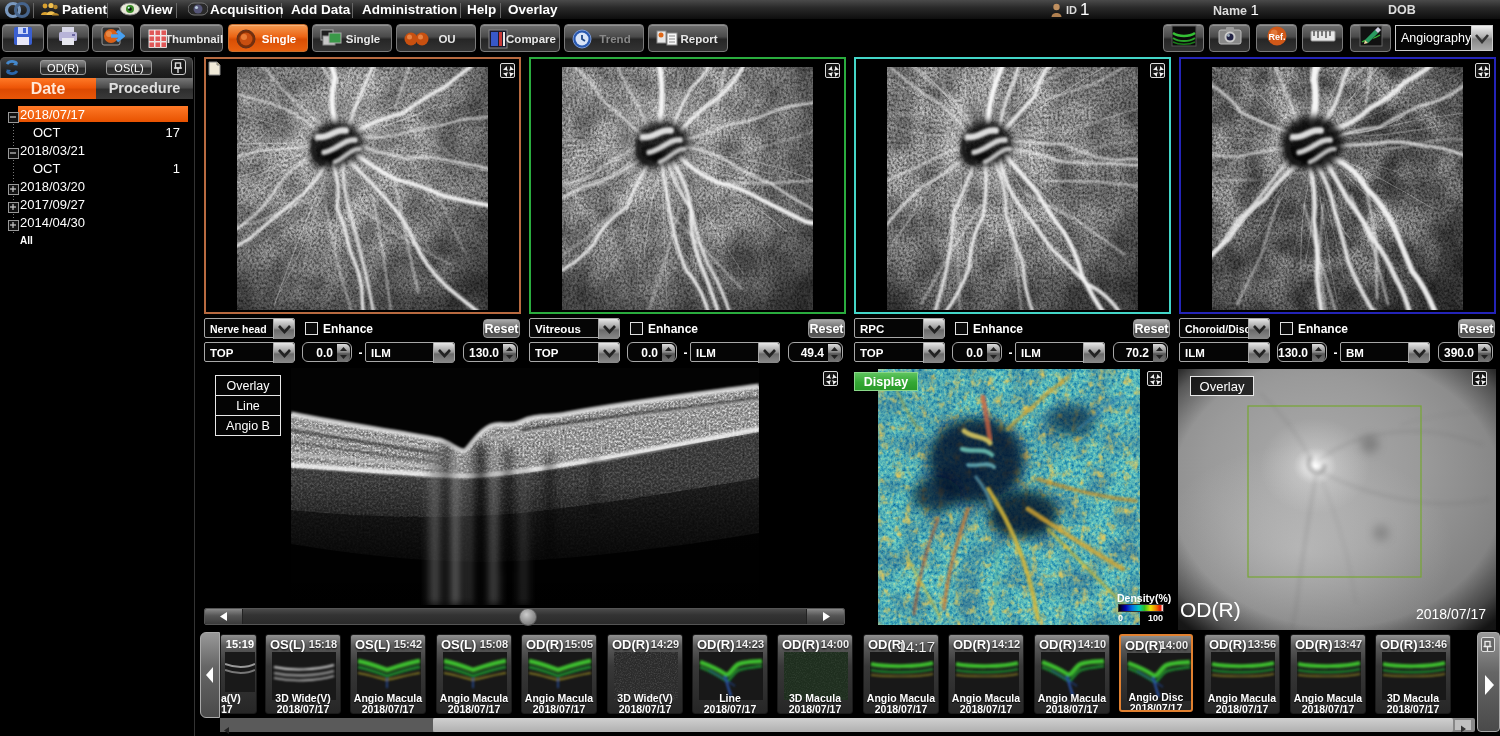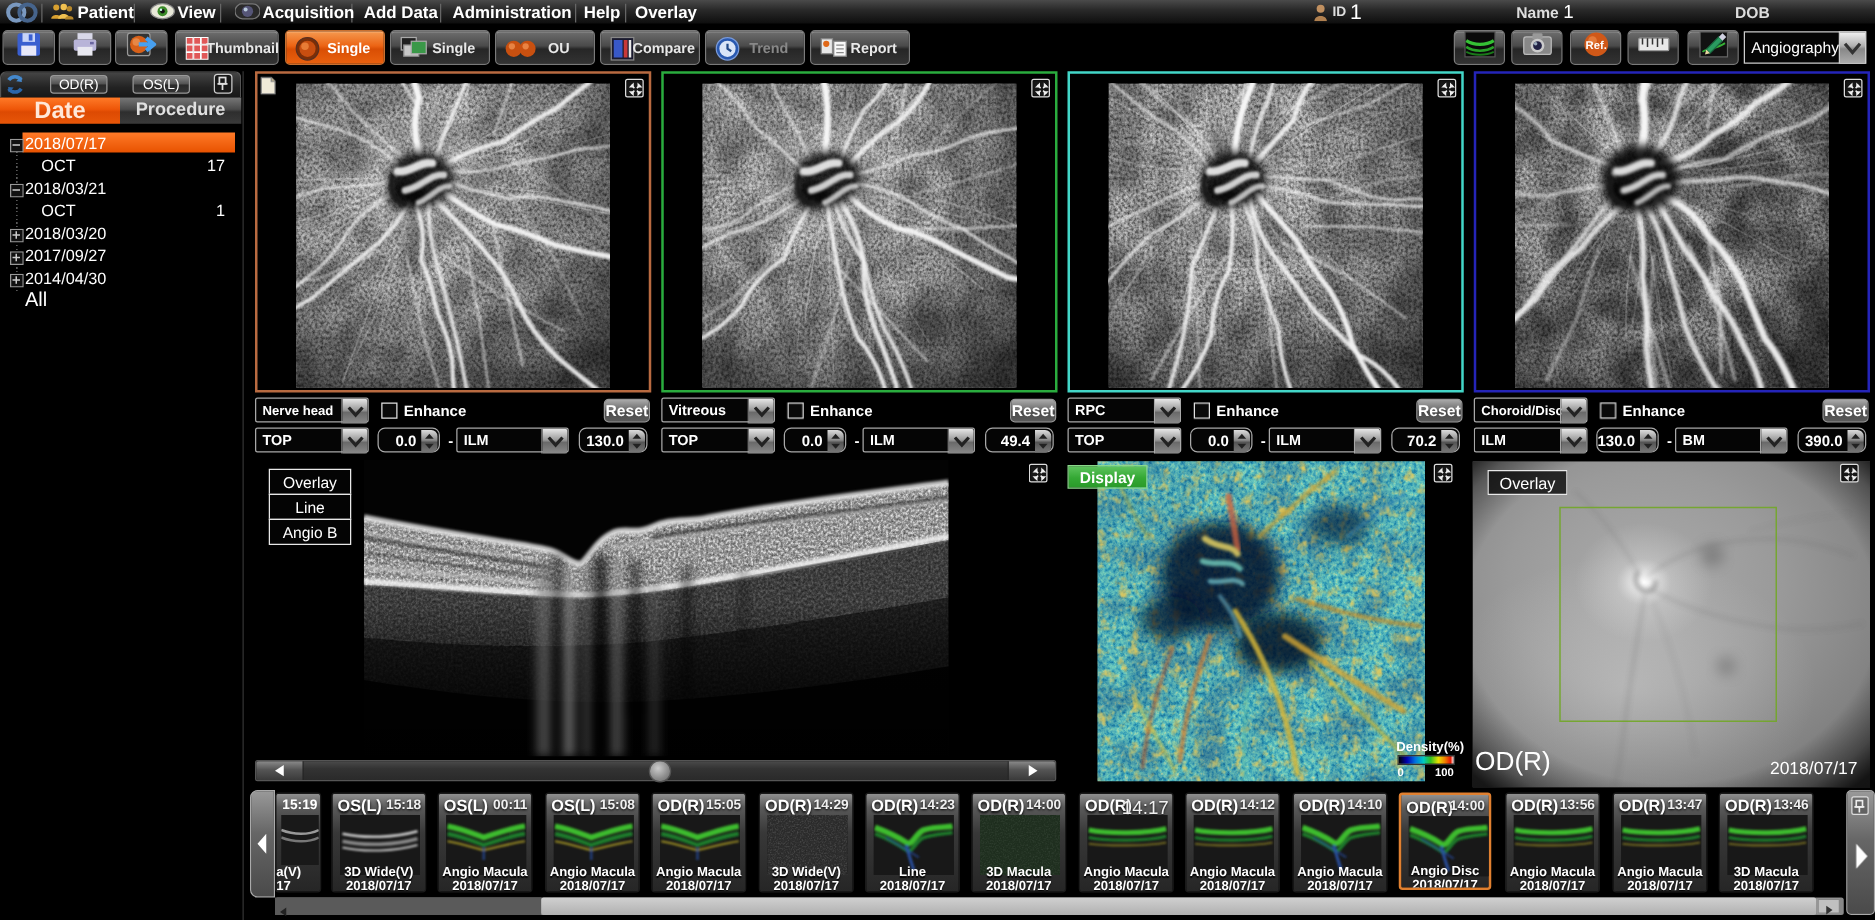--- a/index.html
+++ b/index.html
@@ -217,21 +217,21 @@
 <div style="position:absolute;left:40px;top:3px;width:46px;height:15px;background:linear-gradient(#888,#555 45%,#2a2a2a 55%,#333);border:1px solid #999;border-radius:3px;color:#fff;font-size:11px;text-align:center;line-height:14px;">OD(R)</div>
 <div style="position:absolute;left:106px;top:3px;width:46px;height:15px;background:linear-gradient(#888,#555 45%,#2a2a2a 55%,#333);border:1px solid #999;border-radius:3px;color:#fff;font-size:11px;text-align:center;line-height:14px;">OS(L)</div>
 <div style="position:absolute;left:171px;top:2px;width:15px;height:16px;border:1.5px solid #ccc;border-radius:3px;background:#181818;">
 <svg width="12" height="13" xmlns="http://www.w3.org/2000/svg">
         <g stroke="#ddd" stroke-width="1.4" fill="none">
           <rect x="3.5" y="2" width="5" height="5"></rect>
           <line x1="2" y1="7" x2="10" y2="7"></line>
           <line x1="6" y1="7" x2="6" y2="12"></line>
         </g>
       </svg></div>
-<div style="position:absolute;left:0;top:21px;width:96px;height:21px;background:linear-gradient(#ff7a28,#ee5608 45%,#dd4a02 55%,#e85608);color:#ffe8d8;font-size:19px;font-weight:bold;text-align:center;line-height:21px;">Date</div>
+<div style="position:absolute;left:0;top:21px;width:96px;height:21px;background:linear-gradient(#ff7a28,#ee5608 45%,#dd4a02 55%,#e85608);color:#ffe8d8;font-size:16px;font-weight:bold;text-align:center;line-height:21px;">Date</div>
 <div style="position:absolute;left:96px;top:21px;width:97px;height:21px;background:linear-gradient(#777,#4a4a4a 45%,#2e2e2e 55%,#3a3a3a);color:#e0e0e0;font-size:14.5px;font-weight:bold;text-align:center;line-height:21px;">Procedure</div>
 <div style="position:absolute;left:13px;top:58px;width:1px;height:120px;background:repeating-linear-gradient(#777 0 1px,transparent 1px 3px);"></div>
 <div style="position:absolute;left:18px;top:49px;width:170px;height:16px;background:linear-gradient(#ff7a28,#e85200);"></div>
 <div style="position:absolute;left:8px;top:52px;"><svg width="11" height="11" xmlns="http://www.w3.org/2000/svg">
         <rect x="0.5" y="0.5" width="10" height="10" fill="#111" stroke="#999"></rect>
         <line x1="2" y1="5" x2="8" y2="5" stroke="#ccc" stroke-width="1.2"></line>
       </svg></div>
 <div style="position:absolute;left:20px;top:50px;font-size:13px;color:#fff;height:15px;line-height:15px;">2018/07/17</div>
 <div style="position:absolute;left:33px;top:68px;font-size:13px;color:#fff;height:15px;line-height:15px;">OCT</div>
 <div style="position:absolute;left:120px;top:68px;width:60px;text-align:right;font-size:13px;color:#fff;height:15px;line-height:15px;">17</div>
@@ -253,21 +253,21 @@
         <line x1="2" y1="5" x2="8" y2="5" stroke="#ccc" stroke-width="1.2"></line>
         <line x1="5" y1="2" x2="5" y2="8" stroke="#ccc" stroke-width="1.2"></line>
       </svg></div>
 <div style="position:absolute;left:20px;top:140px;font-size:13px;color:#fff;height:15px;line-height:15px;">2017/09/27</div>
 <div style="position:absolute;left:8px;top:160px;"><svg width="11" height="11" xmlns="http://www.w3.org/2000/svg">
         <rect x="0.5" y="0.5" width="10" height="10" fill="#111" stroke="#999"></rect>
         <line x1="2" y1="5" x2="8" y2="5" stroke="#ccc" stroke-width="1.2"></line>
         <line x1="5" y1="2" x2="5" y2="8" stroke="#ccc" stroke-width="1.2"></line>
       </svg></div>
 <div style="position:absolute;left:20px;top:158px;font-size:13px;color:#fff;height:15px;line-height:15px;">2014/04/30</div>
-<div style="position:absolute;left:20px;top:176px;font-size:16px;color:#fff;height:15px;line-height:15px;">All</div>
+<div style="position:absolute;left:20px;top:176px;font-size:10px;color:#fff;height:15px;line-height:15px;font-weight:bold;">All</div>
 <div style="position:absolute;right:0;top:0;width:1px;height:679px;background:#333;"></div>
 </div>
 <div class="abs" style="left:204px;top:57px;width:317px;height:257px;border:2px solid #b86a40;background:#000;">
 <div style="position:absolute;left:31px;top:8px;width:251px;height:243px;">
       <svg width="251" height="243" viewBox="0 0 251 243" style="position:absolute;top:0;left:0;" xmlns="http://www.w3.org/2000/svg">
 <defs>
 <filter id="nz0" x="0" y="0" width="100%" height="100%">
 <feTurbulence type="fractalNoise" baseFrequency="0.45 0.40" numOctaves="4" seed="7" stitchTiles="stitch"></feTurbulence>
 <feColorMatrix type="matrix" values="1 0 0 0 0 1 0 0 0 0 1 0 0 0 0 0 0 0 0 1"></feColorMatrix>
 <feComponentTransfer>
@@ -1318,21 +1318,21 @@
 <path d="M2,15 C20,19 44,18 62,13" stroke="#cfcfcf" stroke-width="2"></path>
 <path d="M2,21 C20,25 44,24 62,19" stroke="#8a8a8a" stroke-width="2.8"></path>
 <path d="M2,26 C20,30 44,29 62,24" stroke="#c0c0c0" stroke-width="1.6"></path>
 </g>
 </svg></div>
 <div style="position:absolute;left:0;right:0;top:57px;text-align:center;font-size:10.5px;font-weight:bold;color:#fff;text-shadow:0 1px 1px #000;">3D Wide(V)</div>
 <div style="position:absolute;left:0;right:0;top:68px;text-align:center;font-size:10.5px;font-weight:bold;color:#fff;text-shadow:0 1px 1px #000;">2018/07/17</div>
 </div>
 <div style="position:absolute;left:350px;top:634px;width:76px;height:80px;border:1px solid #1a1a1a;border-radius:3px;background:linear-gradient(#909090,#5a5a5a 14%,#383838 40%,#262626 100%);overflow:hidden;">
 <div style="position:absolute;left:4px;top:2px;font-size:13px;font-weight:bold;color:#fff;text-shadow:0 1px 2px #000;">OS(L)</div>
-<div style="position:absolute;right:3px;top:3px;font-size:11px;font-weight:bold;color:#f0f0f0;text-shadow:0 1px 2px #000;">00:11</div>
+<div style="position:absolute;right:3px;top:3px;font-size:11px;font-weight:bold;color:#f0f0f0;text-shadow:0 1px 2px #000;">15:42</div>
 <div style="position:absolute;left:6px;top:17px;width:64px;height:48px;background:#161616;">
 <svg width="64" height="48" viewBox="0 0 64 48" xmlns="http://www.w3.org/2000/svg">
 <defs>
 <filter id="tb101" x="-20%" y="-20%" width="140%" height="140%">
             <feGaussianBlur stdDeviation="0.8"></feGaussianBlur>
           </filter>
 <filter id="tn101" x="0" y="0" width="100%" height="100%">
             <feTurbulence type="fractalNoise" baseFrequency="0.8" numOctaves="2" seed="101" stitchTiles="stitch"></feTurbulence>
             <feColorMatrix type="saturate" values="0"></feColorMatrix>
             <feComponentTransfer>

